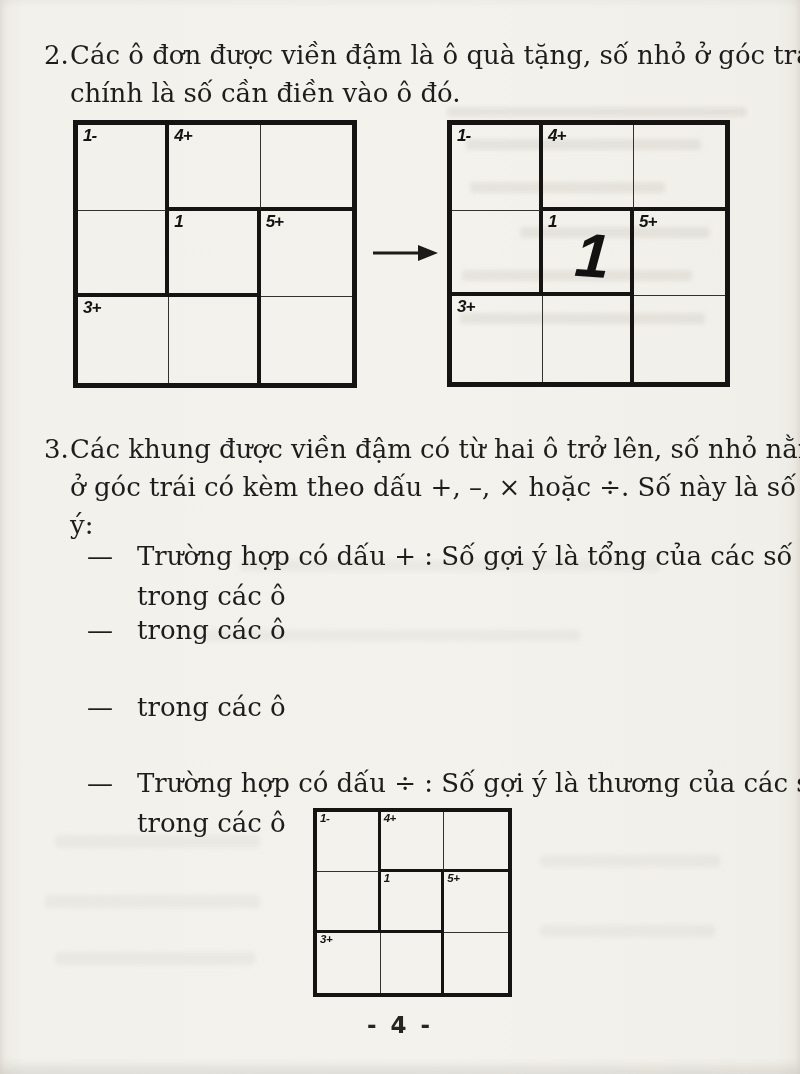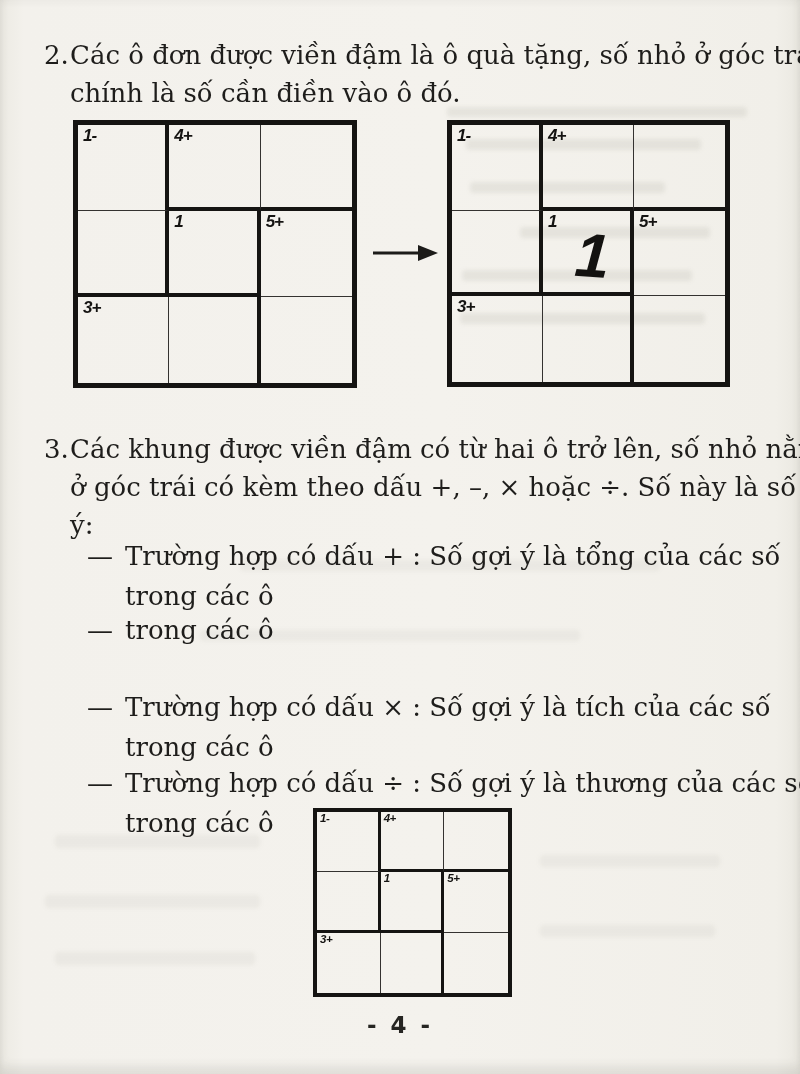--- a/index.html
+++ b/index.html
@@ -14,21 +14,21 @@
     font-family: "DejaVu Serif", "Liberation Serif", serif;
     color: #1e1d1b;
   }
   
   .item { position: absolute; left: 44px; font-size: 26px; }
   .item-num { position: absolute; left: 0; top: 0; line-height: 38px; }
   .item-lines { margin-left: 26px; }
   .tline { white-space: nowrap; height: 38px; line-height: 38px; }
   .bullet { position: absolute; left: 87px; font-size: 26px; }
   .bullet-dash { position: absolute; left: 0; top: 0; line-height: 40px; }
-  .bullet-lines { margin-left: 38px; }
+  .bullet-lines { margin-left: 50px; }
   .bline { white-space: nowrap; height: 40px; line-height: 40px; }
   #page-number {
     position: absolute; top: 1012px; left: 0; width: 800px;
     text-align: center;
     font-family: "DejaVu Sans", "Liberation Sans", sans-serif;
     font-weight: bold; font-size: 23px; letter-spacing: 3px; color: #262522;
   }
   
   .kgrid {
     position: absolute;
@@ -164,21 +164,20 @@
   </div>
   <div class="bullet" style="top:610px;">
     <span class="bullet-dash">—</span>
     <div class="bullet-lines">
       <div class="bline">trong các ô</div>
     </div>
   </div>
   <div class="bullet" style="top:687px;">
     <span class="bullet-dash">—</span>
     <div class="bullet-lines">
-      <div class="bline">Trường hợp có dấu × : Số gợi ý là tích của các số</div>
       <div class="bline">trong các ô</div>
     </div>
   </div>
   <div class="bullet" style="top:763px;">
     <span class="bullet-dash">—</span>
     <div class="bullet-lines">
       <div class="bline">Trường hợp có dấu ÷ : Số gợi ý là thương của các số</div>
       <div class="bline">trong các ô</div>
     </div>
   </div>

